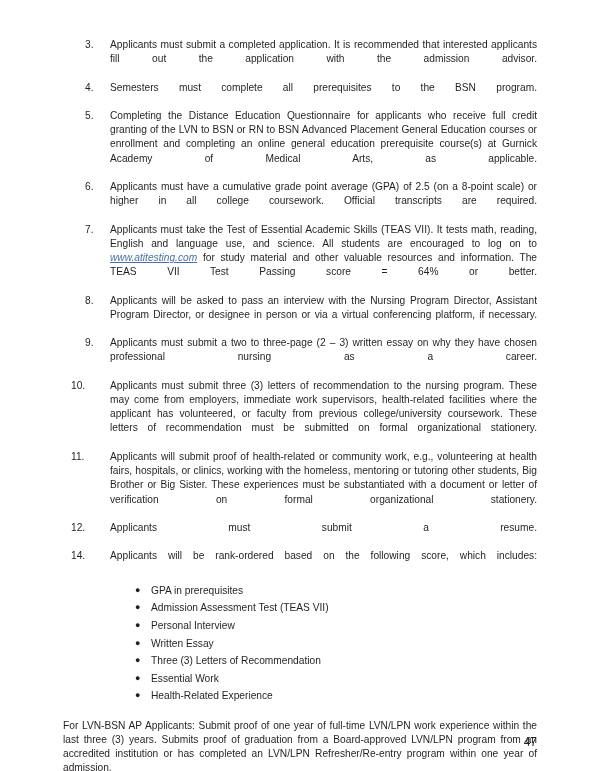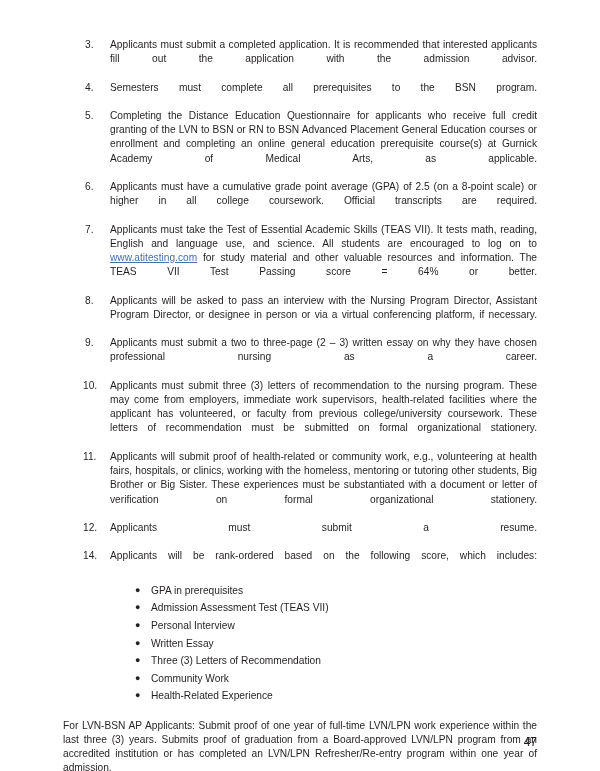--- a/index.html
+++ b/index.html
@@ -45,21 +45,21 @@
   ol.numlist > li > .num {
     position: absolute;
     left: 22px;
     top: 0;
     width: 20px;
     text-align: left;
     font-size: 10.2px;
     line-height: 14.2px;
   }
   ol.numlist > li > .num.wide {
-    left: 20px;
+    left: 8px;
   }
   .li-body { display: block; }
   
   .li-body::after {
     content: "";
     display: inline-block;
     width: 100%;
   }
   
   ul.bullets {
@@ -101,21 +101,21 @@
   }
   .pagenum {
     position: absolute;
     right: 63px;
     top: 736px;
     font-size: 12px;
     line-height: 13px;
     color: #231f20;
     text-align: right;
   }
-  .nowrap { white-space: nowrap; }
+  .nowrap { white-space: nowrap; font-style: italic; }
 </style>
 </head>
 <body>
 
 <div class="page">
   <div class="content">
 
     <ol class="numlist">
 
       <li>
@@ -192,21 +192,21 @@
       <li>
         <span class="dot">●</span>
         <span>Written Essay</span>
       </li>
       <li>
         <span class="dot">●</span>
         <span>Three (3) Letters of Recommendation</span>
       </li>
       <li>
         <span class="dot">●</span>
-        <span>Community Work</span>
+        <span>Essential Work</span>
       </li>
       <li>
         <span class="dot">●</span>
         <span>Health-Related Experience</span>
       </li>
     </ul>
 
     <div class="spacer-sm"></div>
 
     <p class="para">For LVN-BSN AP Applicants: Submit proof of one year of full-time LVN/LPN work experience within the last three (3) years. Submits proof of graduation from a Board-approved LVN/LPN program from an accredited institution or has completed an LVN/LPN Refresher/Re-entry program within one year of admission.</p>

